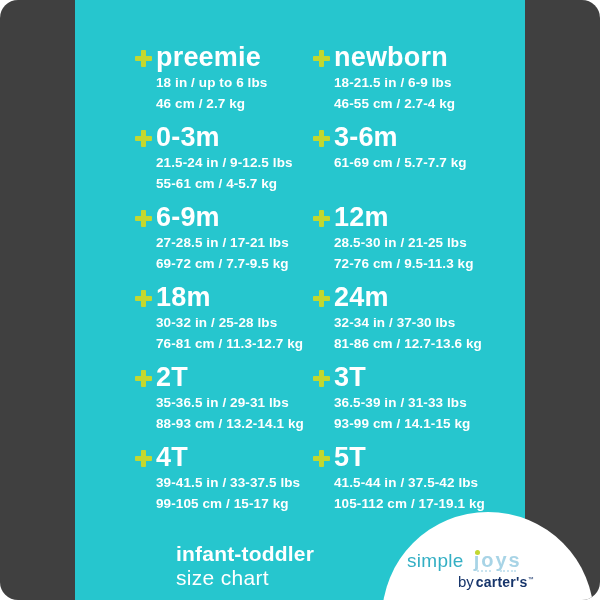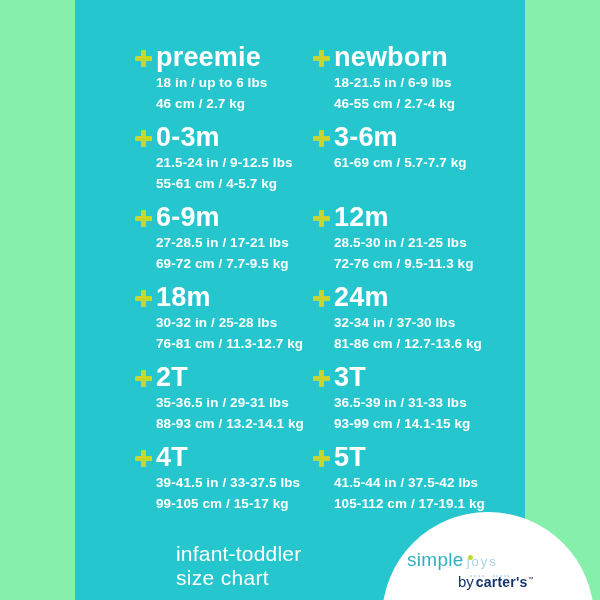--- a/index.html
+++ b/index.html
@@ -1,34 +1,34 @@
 <!DOCTYPE html>
 <html><head>
 <meta charset="utf-8">
 <style>
   html,body{margin:0;padding:0;}
   body{font-family:"Liberation Sans",sans-serif;background:#ffffff;}
-  .page{position:relative;width:600px;height:600px;background:#86efac;overflow:hidden;}
+  .page{position:relative;width:600px;height:600px;background:#404040;overflow:hidden;border-radius:18px;}
   .panel{position:absolute;left:75px;top:0;width:450px;height:600px;background:#26c6ce;}
   .grid{position:absolute;left:0;top:44px;display:grid;grid-template-columns:178px auto;grid-auto-rows:80px;padding-left:60px;}
   .entry{display:flex;align-items:flex-start;}
   .plus{position:relative;width:17px;height:17px;margin-top:6px;margin-right:4px;flex:0 0 auto;}
   .plus::before,.plus::after{content:"";position:absolute;background:#c3d82f;border-radius:1px;}
   .plus::before{left:0;top:6px;width:17px;height:5px;}
   .plus::after{left:6px;top:0;width:5px;height:17px;}
   .entry-text{color:#ffffff;}
   .size-label{font-size:27px;font-weight:700;line-height:26px;letter-spacing:0.2px;margin-bottom:2px;}
   .size-detail{font-size:13.5px;font-weight:700;line-height:21px;letter-spacing:0.1px;}
   .footer{position:absolute;left:101px;top:542px;color:#ffffff;}
-  .footer-line1{font-size:21px;font-weight:400;line-height:24px;letter-spacing:0.2px;}
+  .footer-line1{font-size:21px;font-weight:700;line-height:24px;letter-spacing:0.2px;}
   .footer-line2{font-size:21px;font-weight:400;line-height:24px;letter-spacing:0.3px;}
   .logo-circle{position:absolute;left:382px;top:512px;width:212px;height:212px;background:#ffffff;border-radius:50%;}
   .logo-line1{position:absolute;left:25px;top:37px;white-space:nowrap;}
   .logo-simple{font-size:19px;font-weight:400;color:#33afc4;letter-spacing:0.3px;text-align:center;}
-  .logo-joys{position:relative;font-size:13px;font-weight:400;color:#a8d4e6;letter-spacing:2px;margin-left:3px;}
+  .logo-joys{position:relative;font-size:20px;font-weight:700;color:#a8d4e6;letter-spacing:2px;margin-left:10px;}
   .j-dot{position:absolute;left:1px;top:1px;width:5px;height:5px;border-radius:50%;background:#c3d82f;}
   .stitch{position:absolute;top:21px;height:0;border-top:2px dotted #c9e4f0;}
   .stitch-left{left:3px;width:14px;}
   .stitch-right{left:26px;width:16px;}
   .logo-line2{position:absolute;left:76px;top:61px;white-space:nowrap;}
   .logo-by{font-size:15px;font-weight:400;color:#17356b;margin-right:2px;}
   .logo-brand{font-size:14px;font-weight:700;color:#17356b;letter-spacing:0.2px;}
   .logo-mark{font-size:6px;color:#17356b;vertical-align:super;}
 </style>
 </head>

